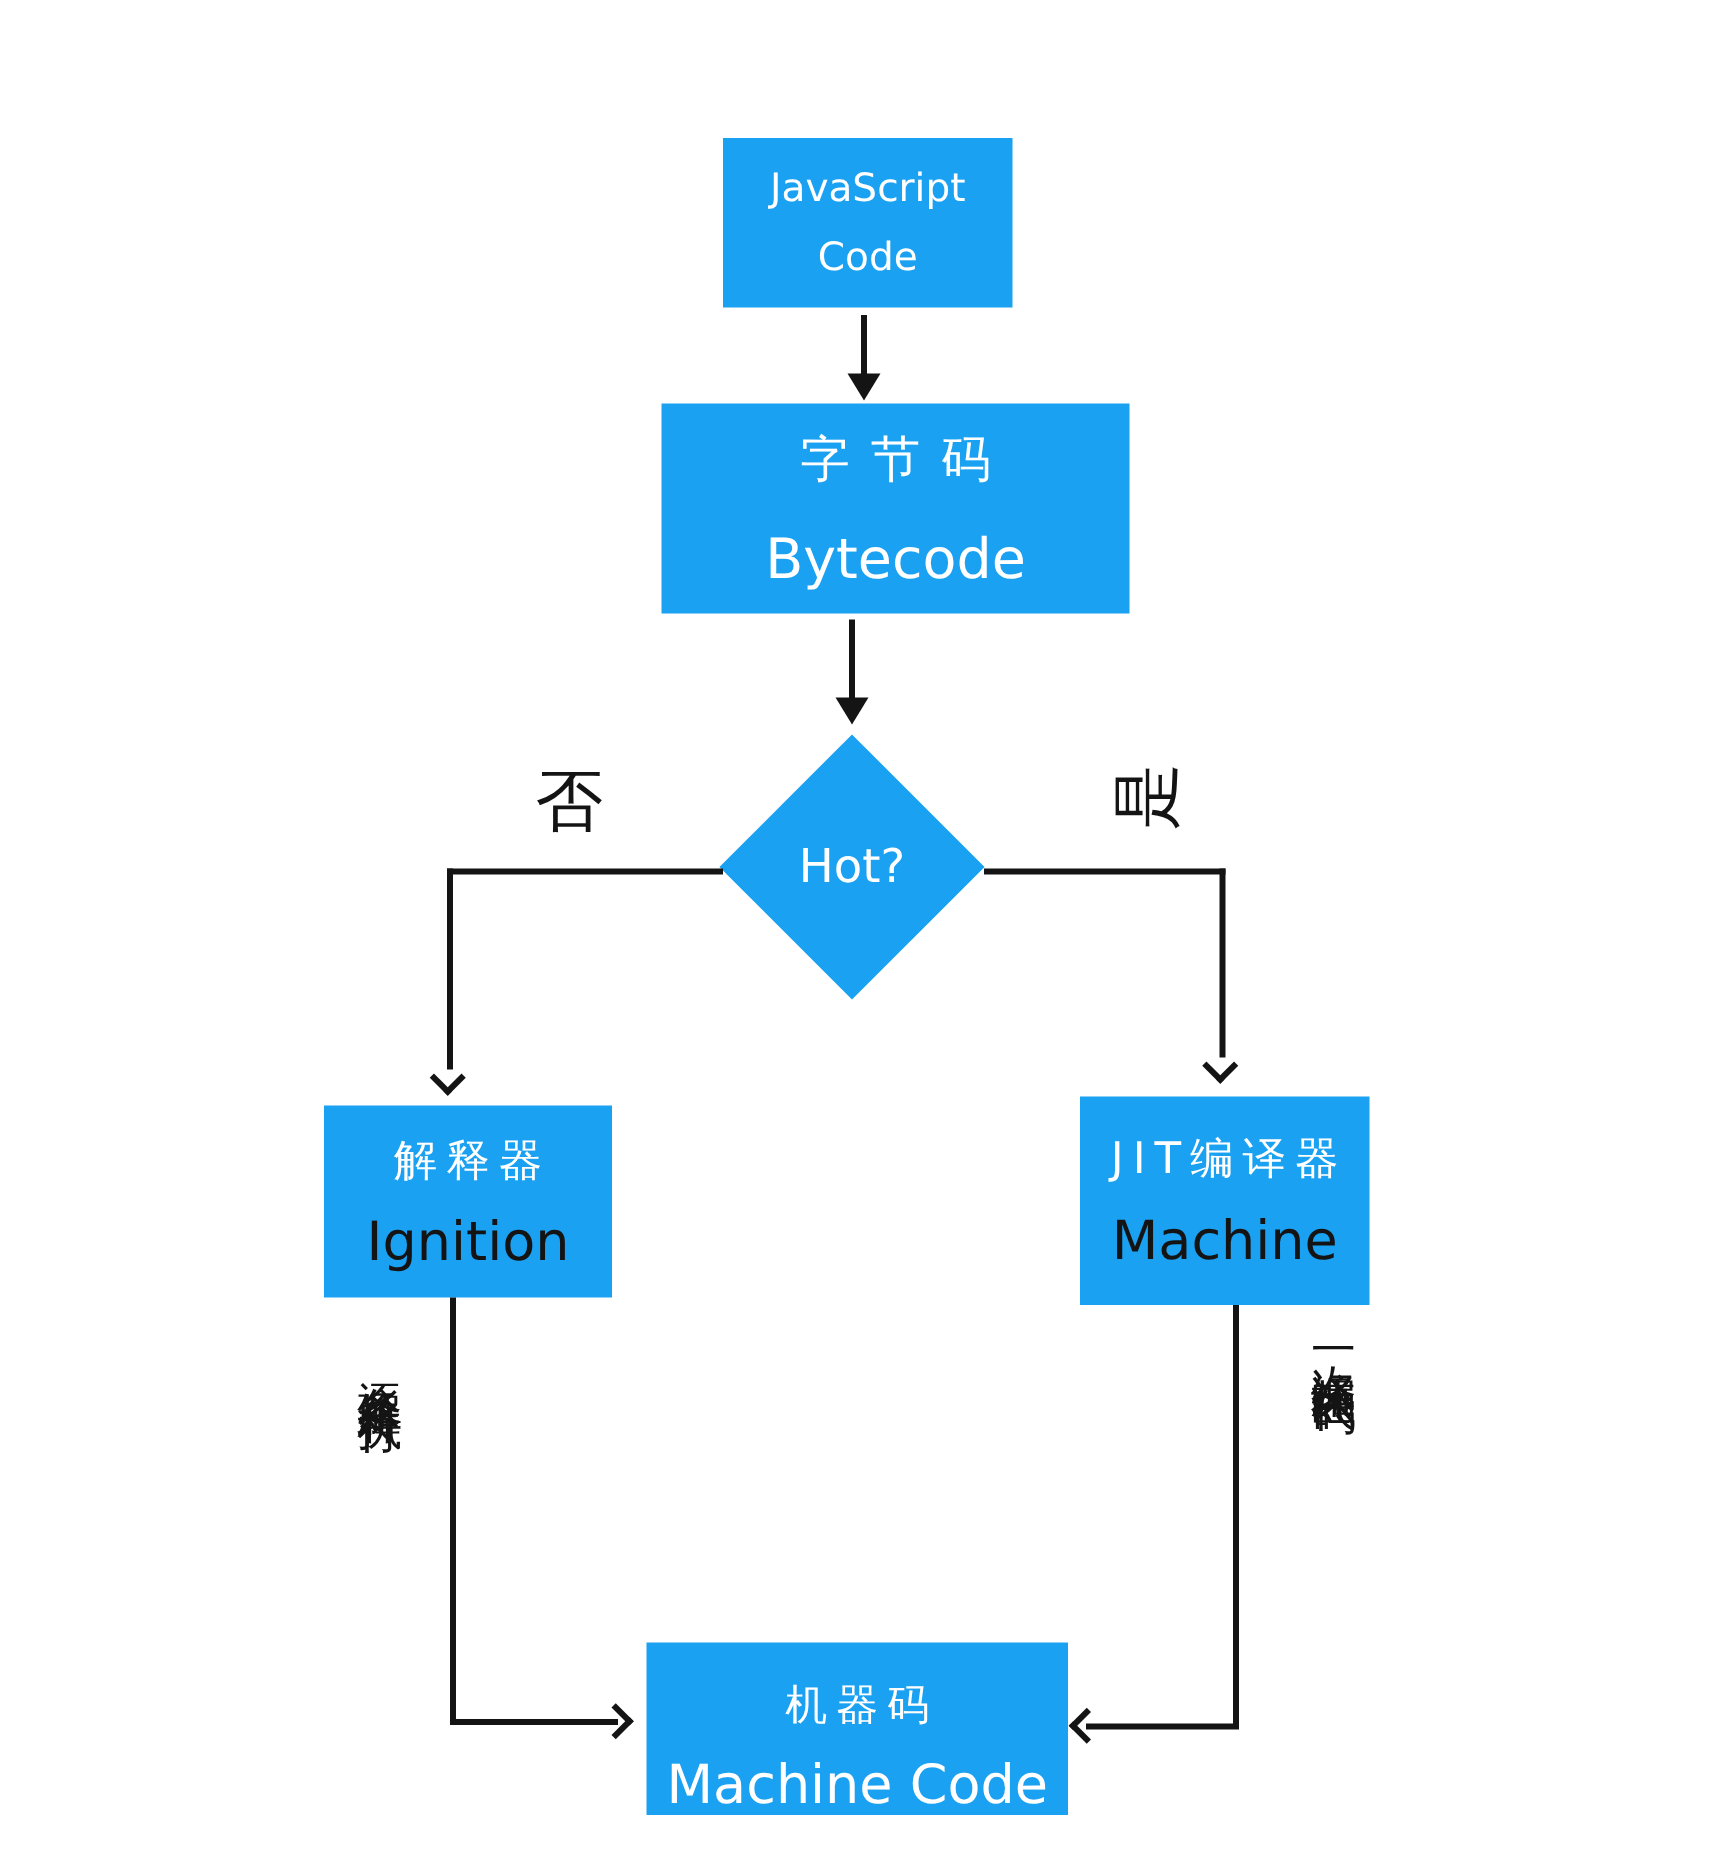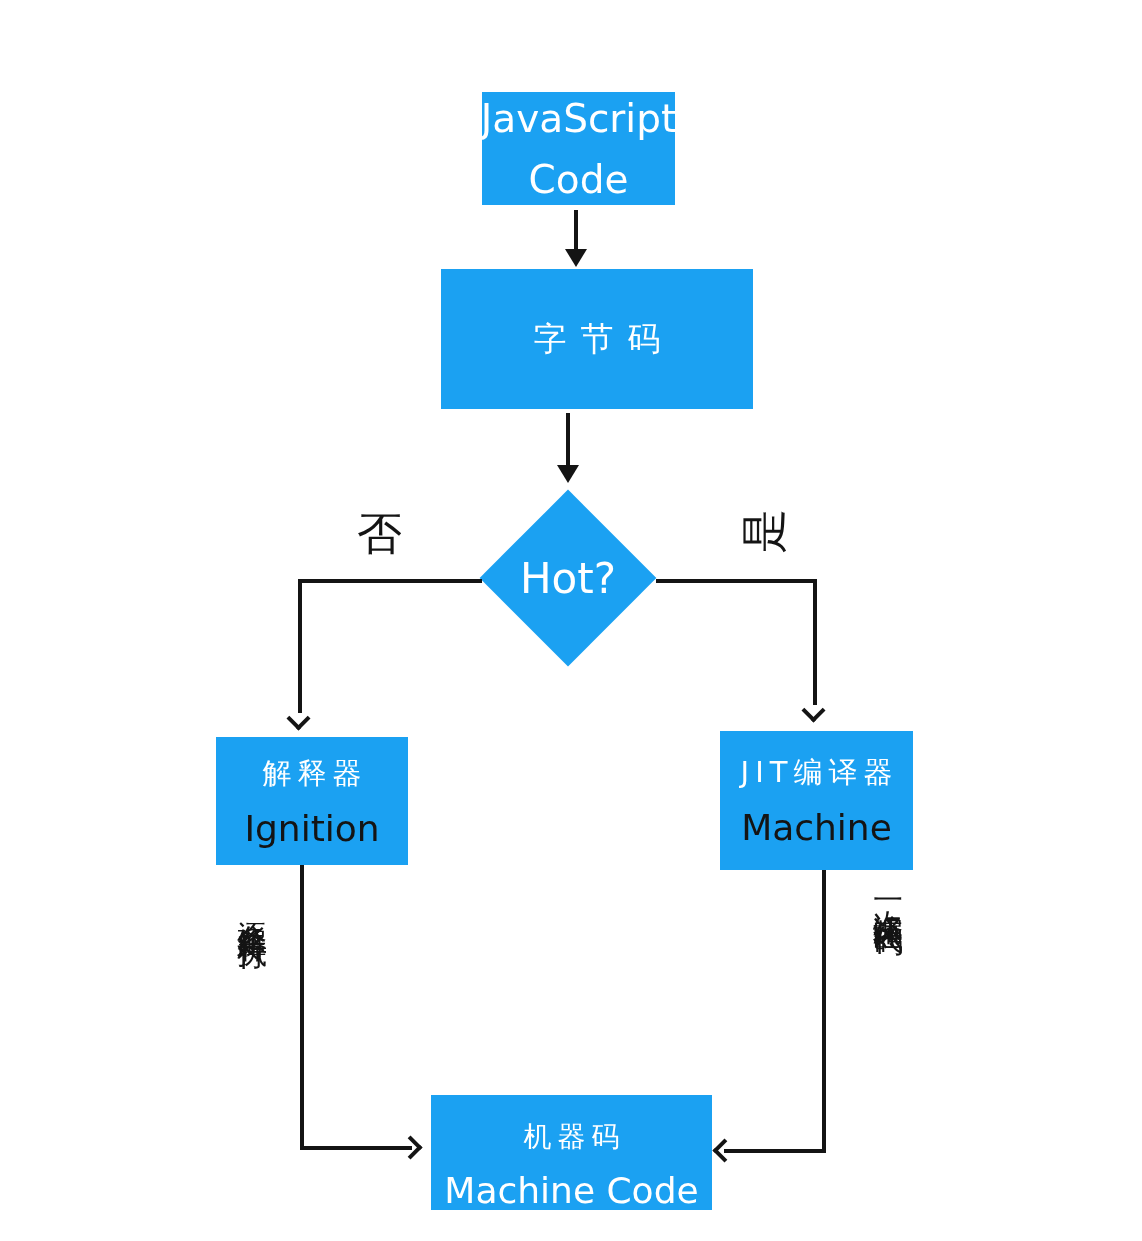--- a/index.html
+++ b/index.html
@@ -26,21 +26,21 @@
     color: var(--node-text);
     display: flex; flex-direction: column;
     align-items: center; justify-content: center;
   }
   .nl { text-align: center; white-space: nowrap; }
   .cjk-sp   { letter-spacing: 14px; padding-left: 14px; }
   .cjk-sp-s { letter-spacing: 6px;  padding-left: 6px; }
   .dark { color: var(--emphasis-text); }
 
   #node-js       { left: 482px; top:  92px; width: 193px; height: 113px; gap: 16px; }
-  #node-js .nl   { font-size: 39px; }
+  #node-js .nl   { font-size: 26px; }
   #node-bytecode { left: 441px; top: 269px; width: 312px; height: 140px; gap: 22px; }
   #node-bytecode .l1 { font-size: 33px; }
   #node-bytecode .l2 { font-size: 37px; }
   #node-ignition { left: 216px; top: 737px; width: 192px; height: 128px; gap: 14px; }
   #node-ignition .l1 { font-size: 29px; }
   #node-ignition .l2 { font-size: 36px; }
   #node-turbofan { left: 720px; top: 731px; width: 193px; height: 139px; gap: 14px; }
   #node-turbofan .l1 { font-size: 29px; }
   #node-turbofan .l2 { font-size: 36px; }
   #node-machine  { left: 431px; top: 1095px; width: 281px; height: 115px; gap: 14px; }
@@ -51,21 +51,21 @@
   .diamond-wrap { position: absolute; left: 480px; top: 489px; width: 176px; height: 178px; }
   .diamond-bg {
     position: absolute; left: 50%; top: 50%;
     width: 125px; height: 125px;
     transform: translate(-50%, -50%) rotate(45deg);
     background: var(--node-fill);
   }
   .diamond-label {
     position: absolute; inset: 0;
     display: flex; align-items: center; justify-content: center;
-    color: var(--node-text); font-size: 42px;
+    color: var(--node-text); font-size: 31px;
   }
 
   
   .vline, .hline { position: absolute; background: var(--line); }
   .vline { width: 4px; }
   .hline { height: 4px; }
 
   .tri-down {
     position: absolute; width: 0; height: 0;
     border-left: 11px solid transparent;
@@ -105,20 +105,21 @@
   <div class="node" id="node-js">
     <div class="nl">JavaScript</div>
     <div class="nl">Code</div>
   </div>
 
   <div class="vline" style="left:574px; top:210px; height:40px;"></div>
   <div class="tri-down" style="left:565px; top:249px;"></div>
 
   <div class="node" id="node-bytecode">
     <div class="nl l1 cjk-sp">字节码</div>
+    <div class="nl l2">Bytecode</div>
   </div>
 
   <div class="vline" style="left:566px; top:413px; height:53px;"></div>
   <div class="tri-down" style="left:557px; top:465px;"></div>
 
   <div class="diamond-wrap">
     <div class="diamond-bg"></div>
     <div class="diamond-label">Hot?</div>
   </div>
 

